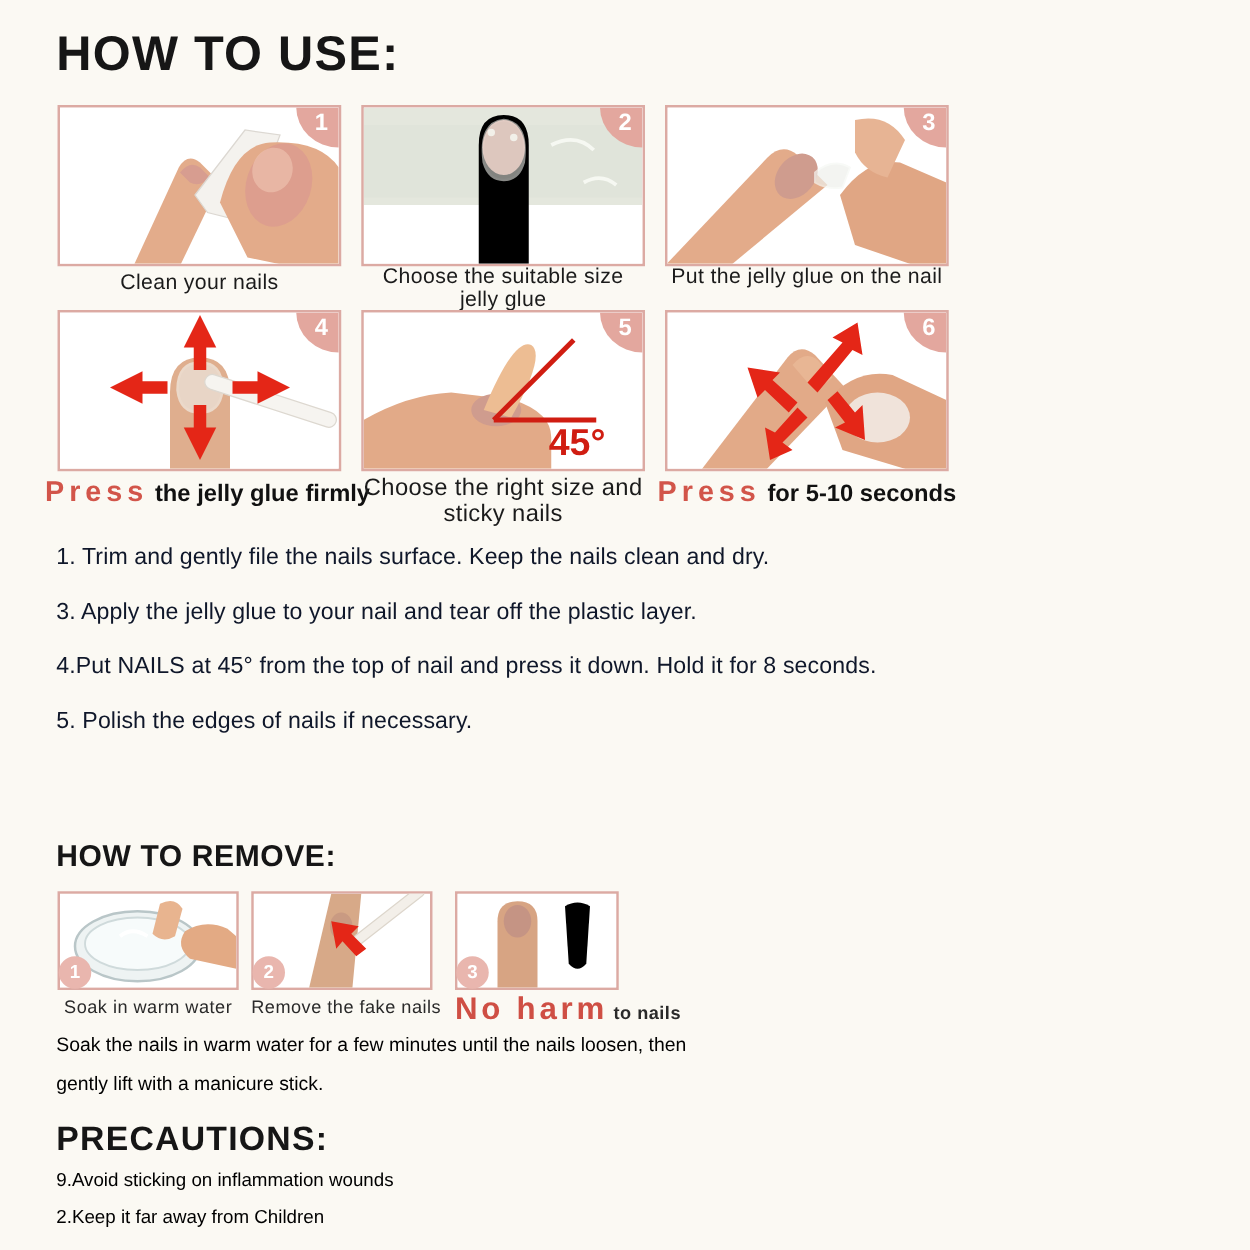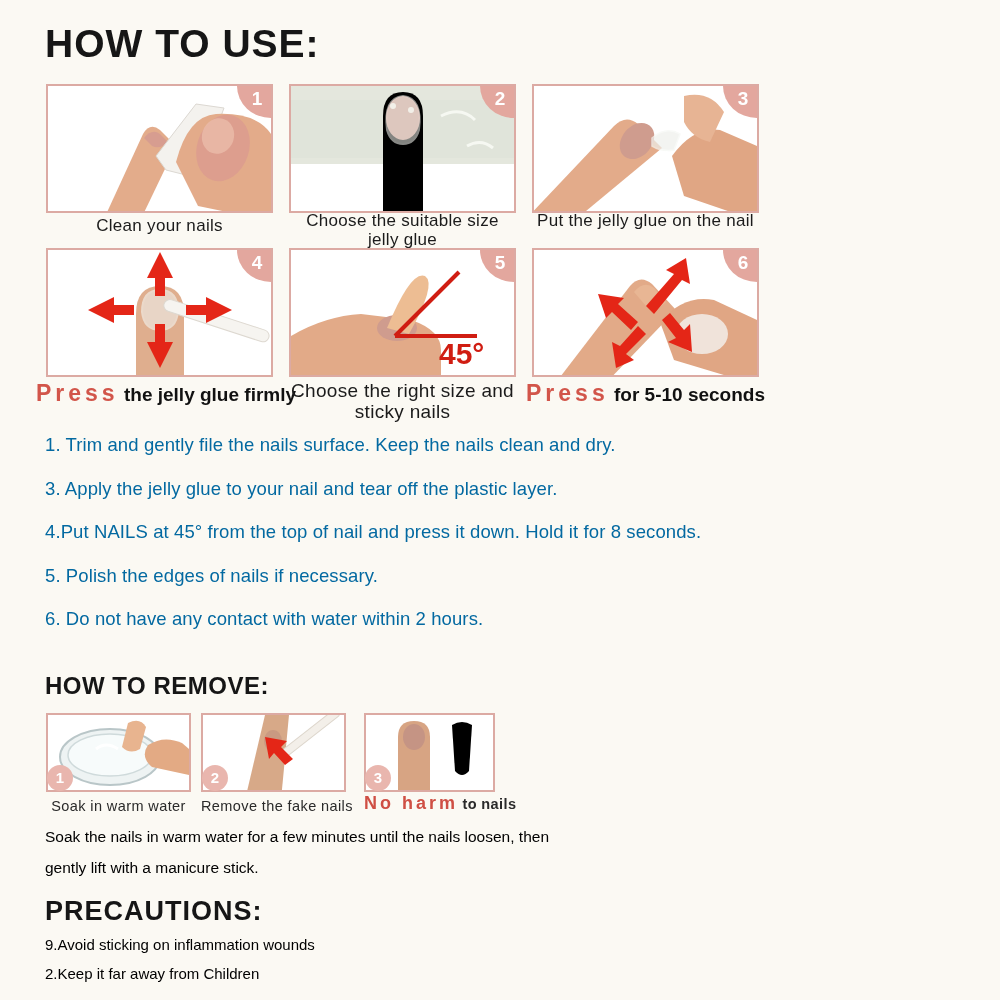--- a/index.html
+++ b/index.html
@@ -54,37 +54,37 @@
   }
   .cap2 {
     position:absolute;
     text-align:center; white-space:nowrap;
     font-size:19px; font-weight:600; color:#111;
   }
   .red-em { color:#d2554a; font-size:23px; font-weight:600; letter-spacing:4px; }
 
   
   .inst { left:45px; top:434px; width:700px; }
-  .inst div { font-size:18.5px; color:#0369a1; margin-bottom:21.5px; letter-spacing:0.1px; }
+  .inst div { font-size:18.5px; color:#0f172a; margin-bottom:21.5px; letter-spacing:0.1px; }
 
   
   .rbox {
     width:145px; height:79px;
     background:#fff;
     border:2px solid #dcaaa3;
     position:absolute;
     overflow:visible;
   }
   .rbox svg { display:block; width:100%; height:100%; }
   .rcap {
     position:absolute; text-align:center;
     font-size:14.5px; color:#2a2a2a; font-weight:500;
     letter-spacing:0.4px; white-space:nowrap;
   }
-  .rcap .red-em2 { color:#cf4f44; font-size:18px; font-weight:700; letter-spacing:3px; }
+  .rcap .red-em2 { color:#cf4f44; font-size:25px; font-weight:700; letter-spacing:3px; }
 
   .para { left:45px; top:828px; width:520px; font-size:15.5px; color:#000; }
   .para div { margin-bottom:13px; }
 
   .prec-items { left:45px; top:936px; }
   .prec-items div { font-size:15px; color:#000; margin-bottom:12px; font-weight:500; }
 </style>
 </head>
 <body>
 
@@ -185,21 +185,20 @@
 
 <div class="cap2" style="left:36px; top:380px; width:247px;"><span class="red-em">Press</span><span> the jelly glue firmly</span></div>
 <div class="cap" style="left:289px; top:380px; width:227px; font-size:19px;">Choose the right size and sticky nails</div>
 <div class="cap2" style="left:522px; top:380px; width:247px;"><span class="red-em">Press</span><span> for 5-10 seconds</span></div>
 
 <div class="abs inst">
   <div>1. Trim and gently file the nails surface. Keep the nails clean and dry.</div>
   <div>3. Apply the jelly glue to your nail and tear off the plastic layer.</div>
   <div>4.Put NAILS at 45° from the top of nail and press it down. Hold it for 8 seconds.</div>
   <div>5. Polish the edges of nails if necessary.</div>
-  <div>6. Do not have any contact with water within 2 hours.</div>
 </div>
 
 <div class="abs h-remove">HOW TO REMOVE:</div>
 
 <div class="rbox" style="left:46px; top:713px;">
   <svg viewBox="0 0 141 75">
     <rect width="141" height="75" fill="#ffffff"></rect>
     <ellipse cx="62" cy="42" rx="50" ry="28" fill="#eef3f3" stroke="#b9c6c8" stroke-width="2"></ellipse>
     <ellipse cx="62" cy="40" rx="42" ry="21" fill="#f7fbfb" stroke="#cfdadb" stroke-width="1.5"></ellipse>
     <path d="M80 8 Q92 2 98 12 L92 34 Q82 40 74 32 Z" fill="#e8b48f"></path>

